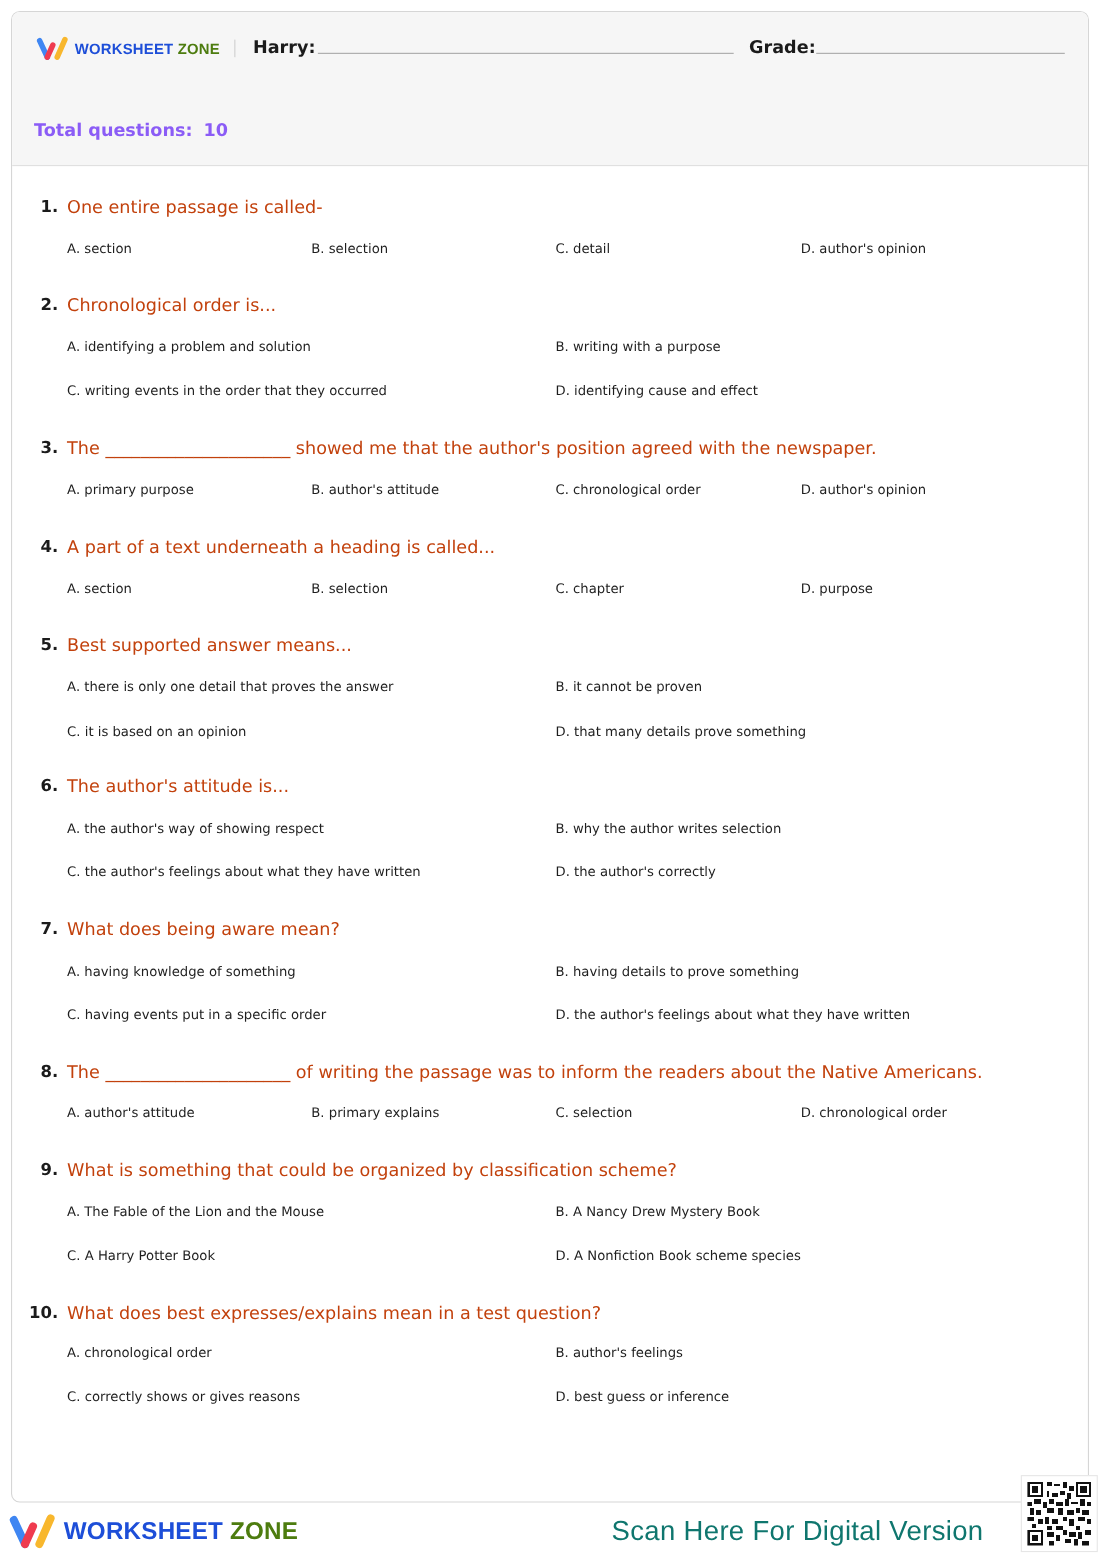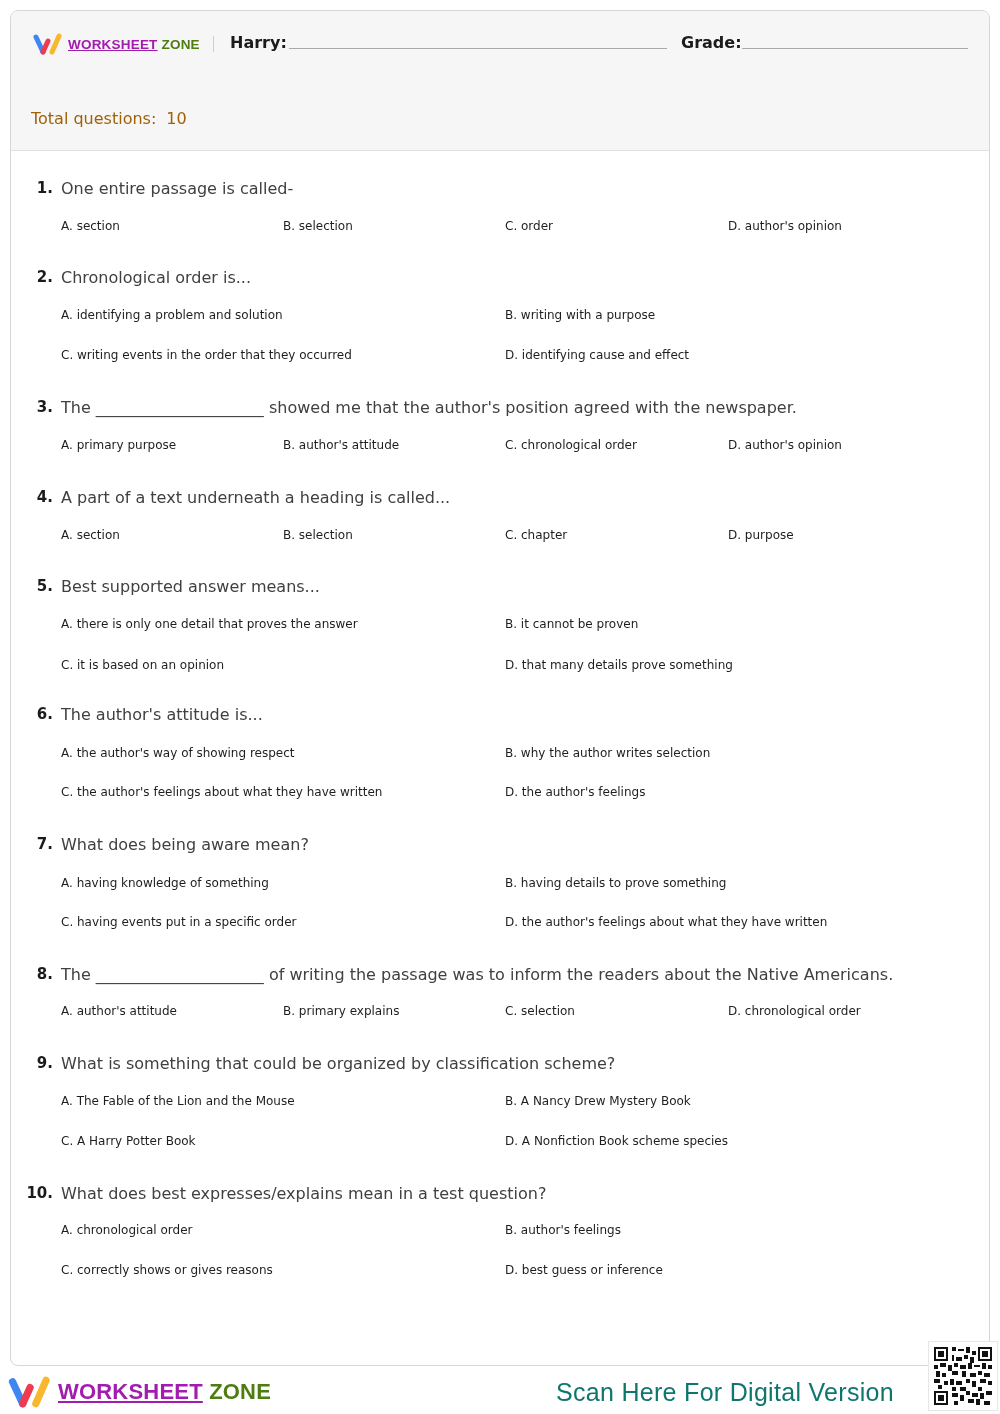--- a/index.html
+++ b/index.html
@@ -12,37 +12,37 @@
     }
     .sheet-header {
       position: absolute; left: 0; top: 0; width: 100%; height: 140px;
       background: #f6f6f6; border-bottom: 1px solid #e0e0e0;
     }
     .logo { position: absolute; display: flex; align-items: center; }
     .logo-top { left: 22px; top: 22px; }
     .logo svg { display: block; }
     .logo-text { font-family: "Liberation Sans", sans-serif; font-weight: bold; letter-spacing: 0.2px; }
     .logo-top .logo-text { font-size: 13.5px; margin-left: 5px; }
-    .lt-blue { color: #a21caf; text-decoration: underline; }
+    .lt-blue { color: #1d4ed8; }
     .lt-yellow { color: #4d7c0f; }
     .sep { position: absolute; left: 202px; top: 25px; width: 1px; height: 16px; background: #cfcfcf; }
 
     .field-label { position: absolute; font-size: 16px; font-weight: bold; color: #1b1b1b; }
     .name-label { left: 219px; top: 22px; }
     .grade-label { left: 670px; top: 22px; }
     .line { position: absolute; height: 1px; background: #a9a9a9; }
     .name-line { left: 278px; top: 37px; width: 378px; }
     .grade-line { left: 731px; top: 37px; width: 226px; }
 
-    .total { position: absolute; left: 20px; top: 98px; font-size: 16px; font-weight: normal; color: #a16207; }
+    .total { position: absolute; left: 20px; top: 98px; font-size: 16px; font-weight: bold; color: #8b5cf6; }
     .total .count { margin-left: 10px; }
 
     .questions { position: absolute; left: 0; top: 0; width: 100%; }
     .q-num { position: absolute; font-size: 15px; font-weight: bold; color: #1b1b1b; text-align: right; width: 32px; left: 10px; }
-    .q-text { position: absolute; left: 50px; font-size: 16px; color: #404040; white-space: nowrap; }
+    .q-text { position: absolute; left: 50px; font-size: 16px; color: #c2410c; white-space: nowrap; }
     .opt { position: absolute; font-size: 12px; color: #1e1e1e; white-space: nowrap; }
 
     .footer-logo { left: 8px; top: 1376px; }
     .footer-logo .logo-text { font-size: 22px; margin-left: 6px; }
     .scan { position: absolute; left: 556px; top: 1378px; font-size: 25px; color: #0f766e; font-family: "Liberation Sans", sans-serif; letter-spacing: 0.3px; }
     .qr { position: absolute; left: 928px; top: 1341px; width: 70px; height: 70px; background: #fff; border: 1px solid #e6e6e6; padding: 5px; }
   </style>
 </head>
 <body>
 
@@ -66,21 +66,21 @@
     </div>
   </div>
 
   <div class="questions">
 
     <div>
       <div class="q-num" style="top:168px">1.</div>
       <div class="q-text" style="top:168px">One entire passage is called-</div>
       <div class="opt" style="left:50px;top:208px">A. section</div>
       <div class="opt" style="left:272px;top:208px">B. selection</div>
-      <div class="opt" style="left:494px;top:208px">C. order</div>
+      <div class="opt" style="left:494px;top:208px">C. detail</div>
       <div class="opt" style="left:717px;top:208px">D. author's opinion</div>
     </div>
 
     <div>
       <div class="q-num" style="top:257px">2.</div>
       <div class="q-text" style="top:257px">Chronological order is...</div>
       <div class="opt" style="left:50px;top:297px">A. identifying a problem and solution</div>
       <div class="opt" style="left:494px;top:297px">B. writing with a purpose</div>
       <div class="opt" style="left:50px;top:337px">C. writing events in the order that they occurred</div>
       <div class="opt" style="left:494px;top:337px">D. identifying cause and effect</div>
@@ -112,21 +112,21 @@
       <div class="opt" style="left:50px;top:647px">C. it is based on an opinion</div>
       <div class="opt" style="left:494px;top:647px">D. that many details prove something</div>
     </div>
 
     <div>
       <div class="q-num" style="top:694px">6.</div>
       <div class="q-text" style="top:694px">The author's attitude is...</div>
       <div class="opt" style="left:50px;top:735px">A. the author's way of showing respect</div>
       <div class="opt" style="left:494px;top:735px">B. why the author writes selection</div>
       <div class="opt" style="left:50px;top:774px">C. the author's feelings about what they have written</div>
-      <div class="opt" style="left:494px;top:774px">D. the author's feelings</div>
+      <div class="opt" style="left:494px;top:774px">D. the author's correctly</div>
     </div>
 
     <div>
       <div class="q-num" style="top:824px">7.</div>
       <div class="q-text" style="top:824px">What does being aware mean?</div>
       <div class="opt" style="left:50px;top:865px">A. having knowledge of something</div>
       <div class="opt" style="left:494px;top:865px">B. having details to prove something</div>
       <div class="opt" style="left:50px;top:904px">C. having events put in a specific order</div>
       <div class="opt" style="left:494px;top:904px">D. the author's feelings about what they have written</div>
     </div>

